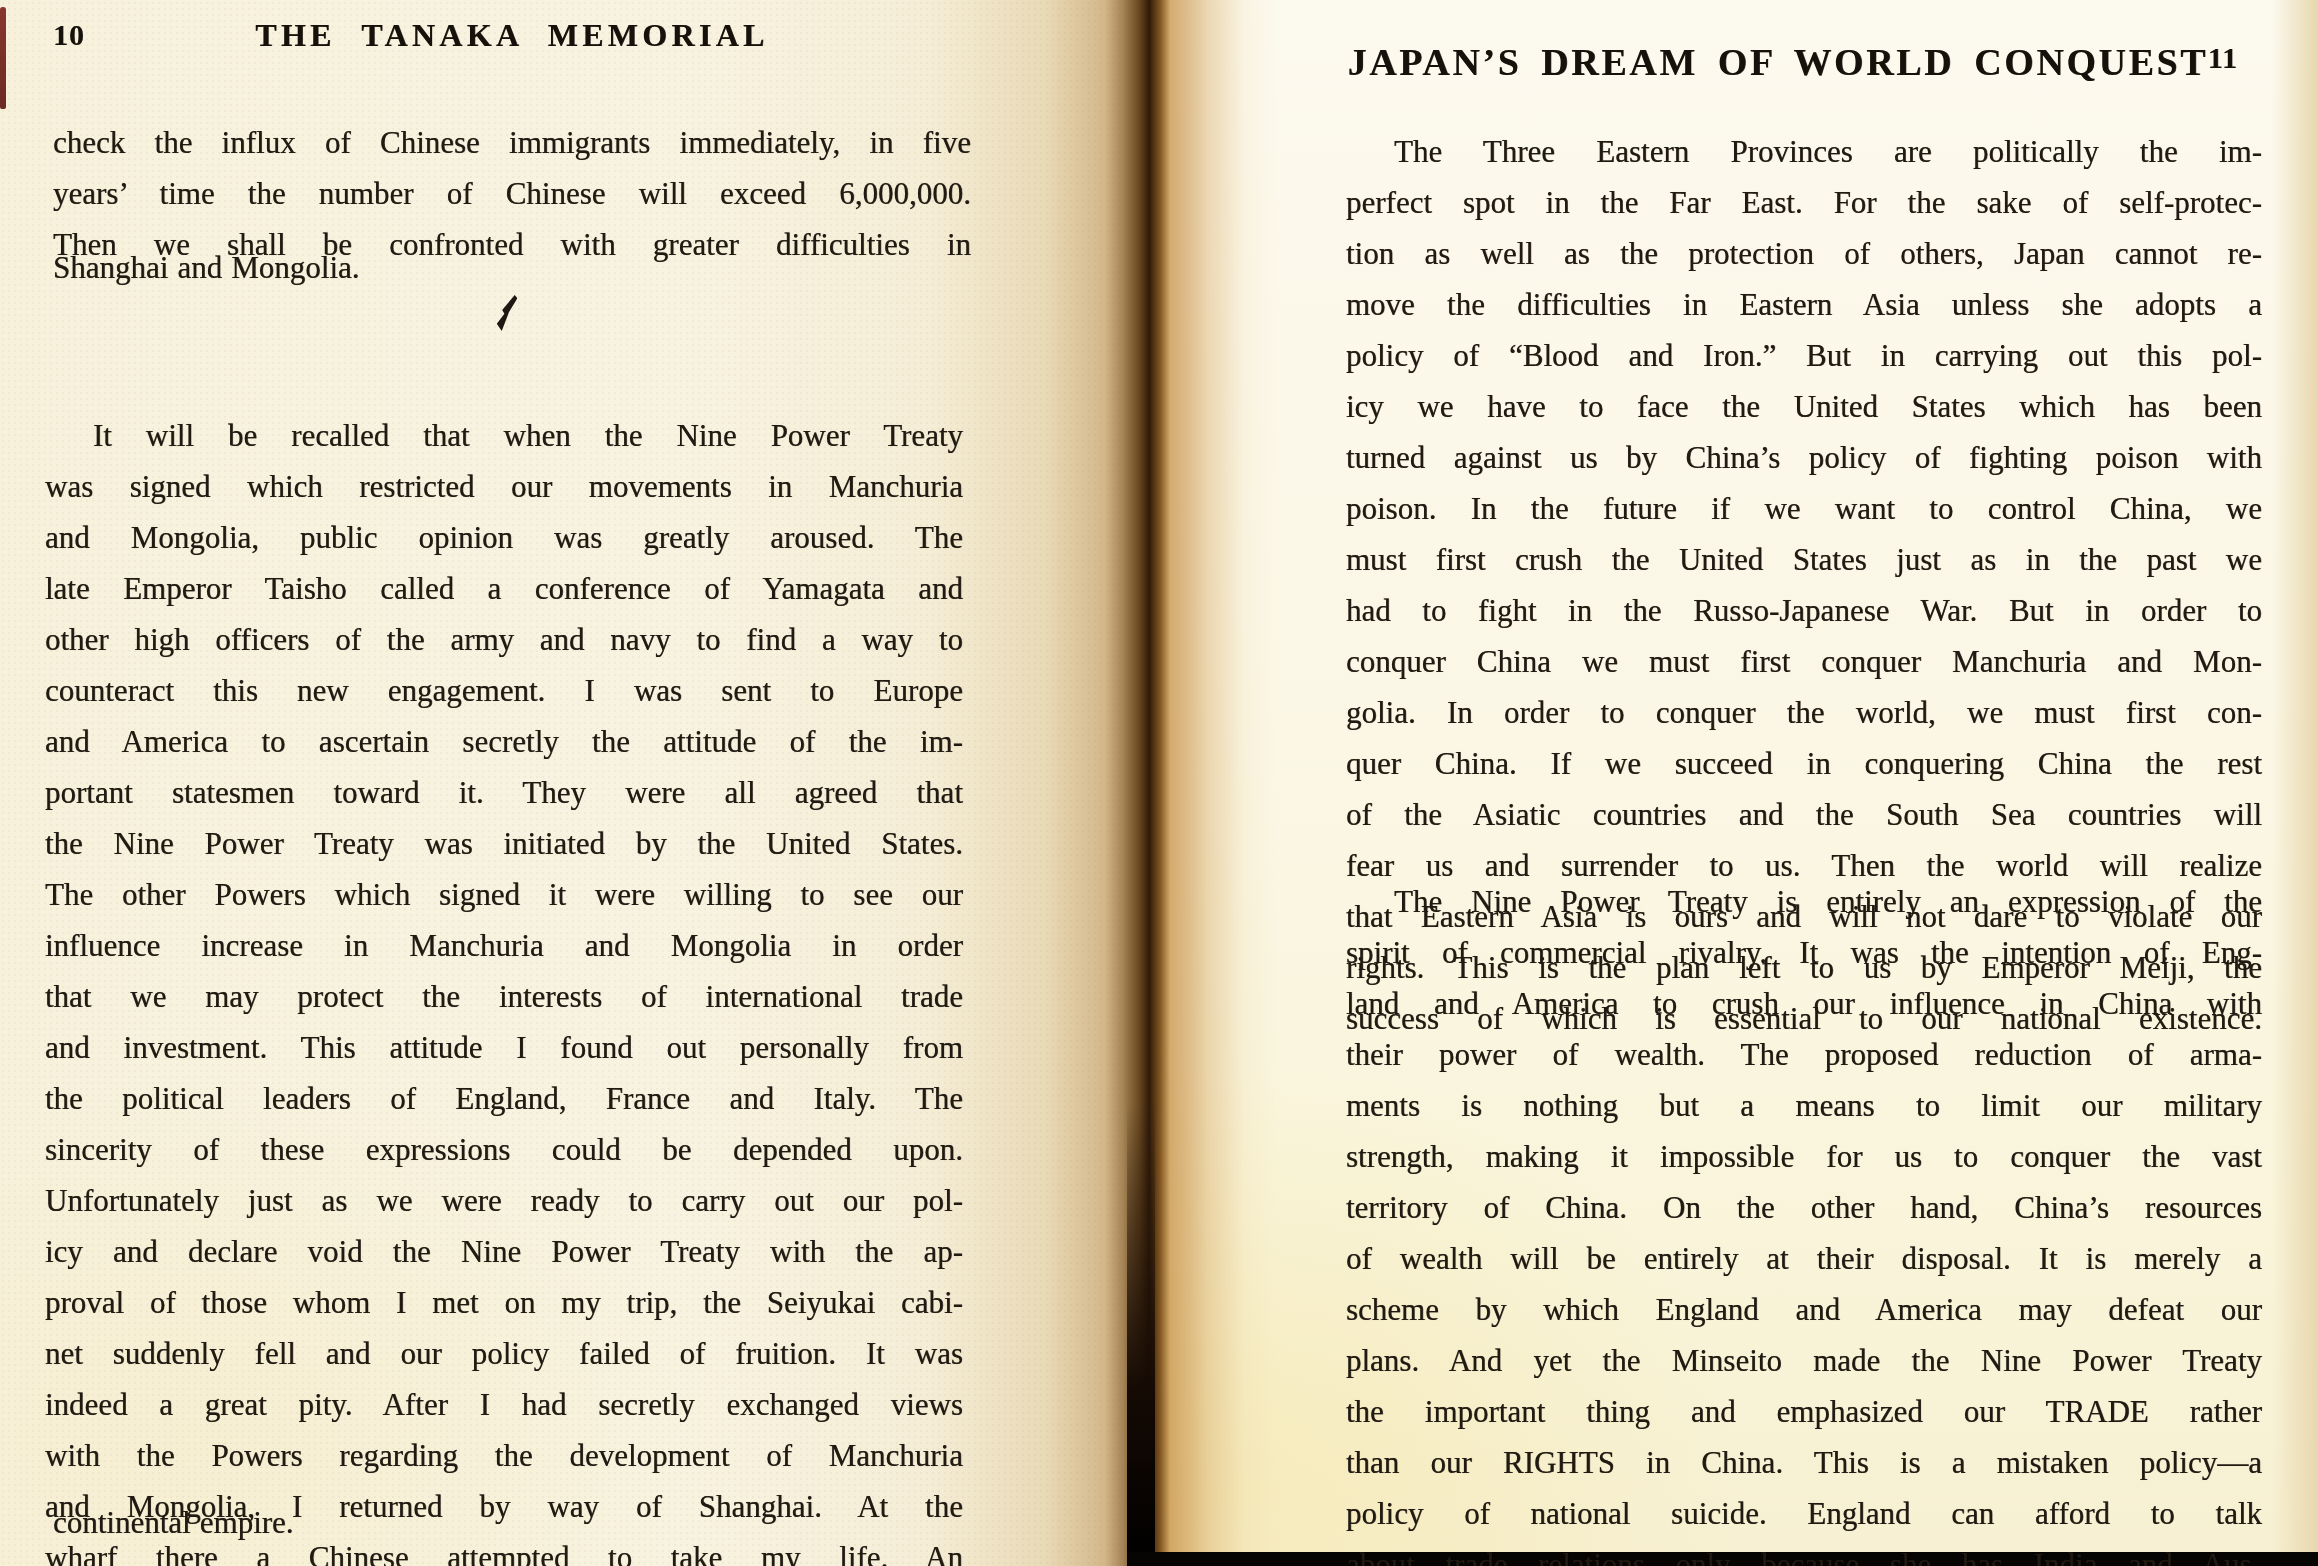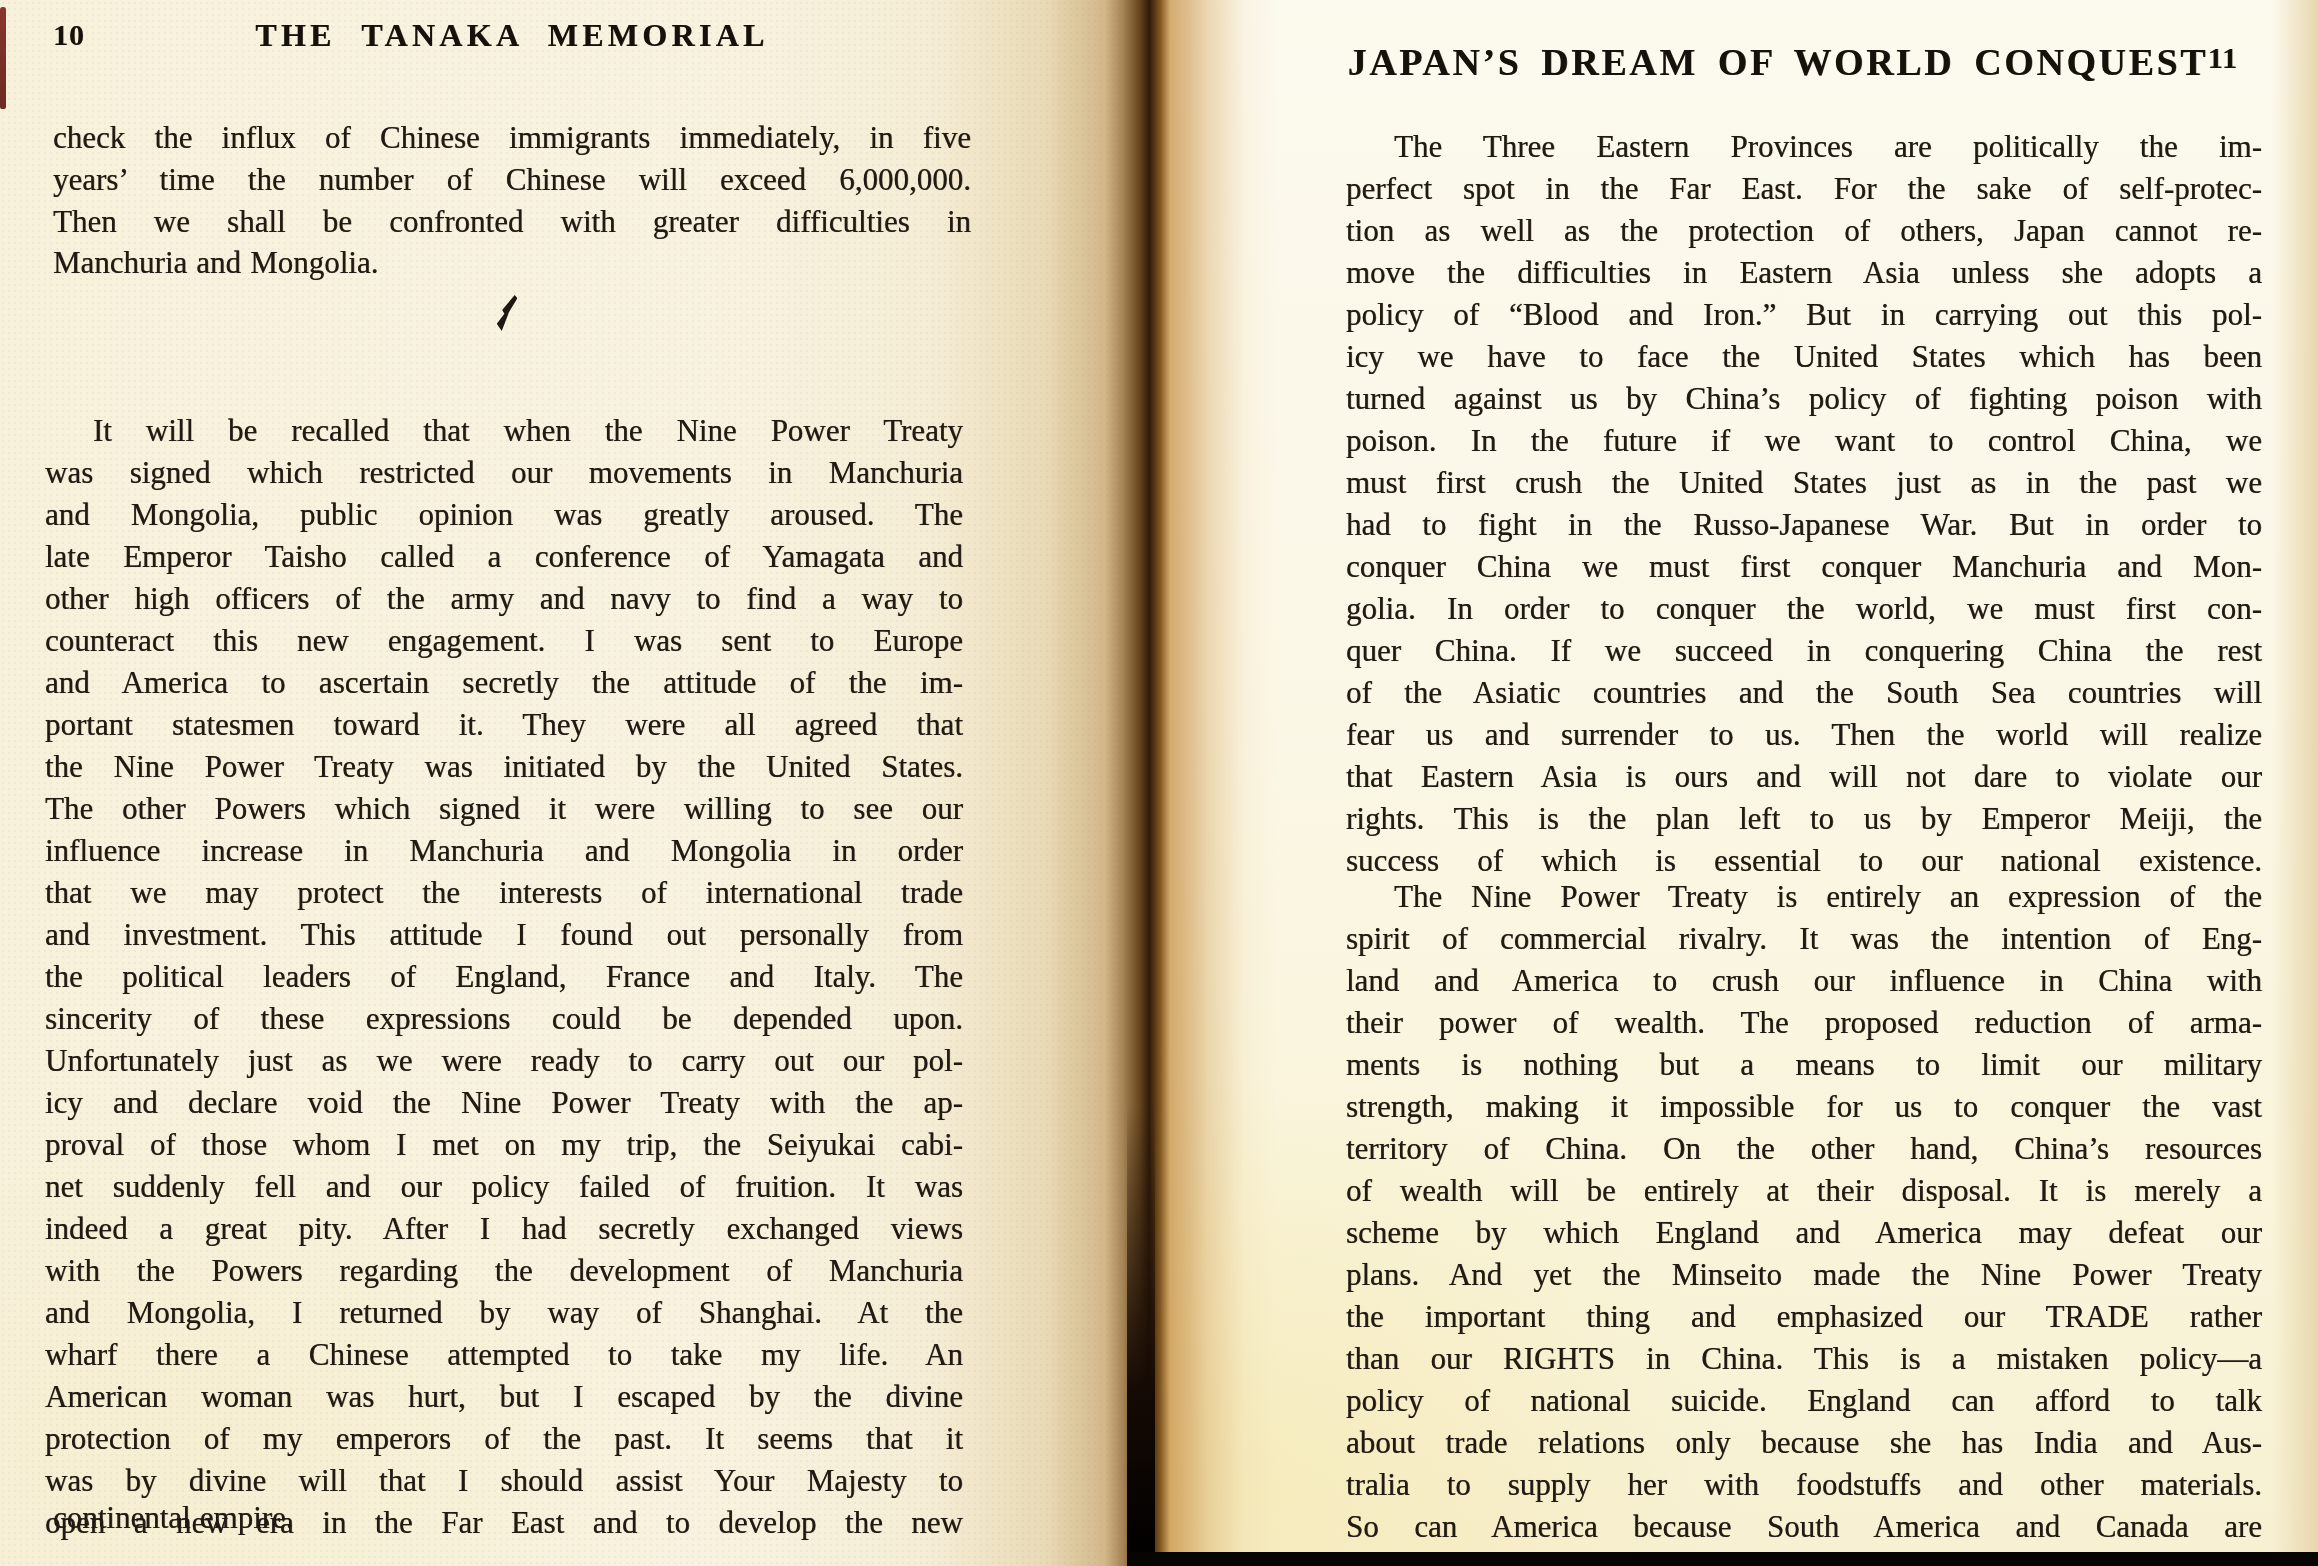--- a/index.html
+++ b/index.html
@@ -55,21 +55,21 @@
   }
   .scan-red-edge{
     position:absolute;left:0;top:6.9px;width:6px;height:102px;
     background:linear-gradient(180deg,#7c211a,#5c150f);
     border-radius:2.6px;opacity:.9;
   }
 
   
   .body-text{
     position:absolute;
-    font-size:31px;line-height:42px;color:#211a12;
+    font-size:31px;line-height:51px;color:#211a12;
     text-align:justify;text-align-last:justify;
     white-space:pre-line;word-spacing:1.3px;
     text-shadow:0.4px 0 0 rgba(33,26,18,.55), 0 0 0.7px rgba(33,26,18,.30);
   }
   .body-text.lastline{
     text-align:left;text-align-last:auto;white-space:normal;
   }
   .indent{text-indent:48px;}
 
   .runhead{
@@ -115,21 +115,21 @@
   <div class="scan-red-edge"></div>
 
   <div class="runhead" id="header-left">
     <span class="pgnum">10</span>
     <span class="title">THE TANAKA MEMORIAL</span>
   </div>
 
   <div class="body-text" id="lp1">check the influx of Chinese immigrants immediately, in five
 years’ time the number of Chinese will exceed 6,000,000.
 Then we shall be confronted with greater difficulties in</div>
-  <div class="body-text lastline" id="lp1last">Manchuria and Mongolia.</div>
+  <div class="body-text lastline" id="lp1last">Shanghai and Mongolia.</div>
 
   <div class="pen-mark"></div>
 
   <div class="body-text indent" id="lp2">It will be recalled that when the Nine Power Treaty
 was signed which restricted our movements in Manchuria
 and Mongolia, public opinion was greatly aroused. The
 late Emperor Taisho called a conference of Yamagata and
 other high officers of the army and navy to find a way to
 counteract this new engagement. I was sent to Europe
 and America to ascertain secretly the attitude of the im-

